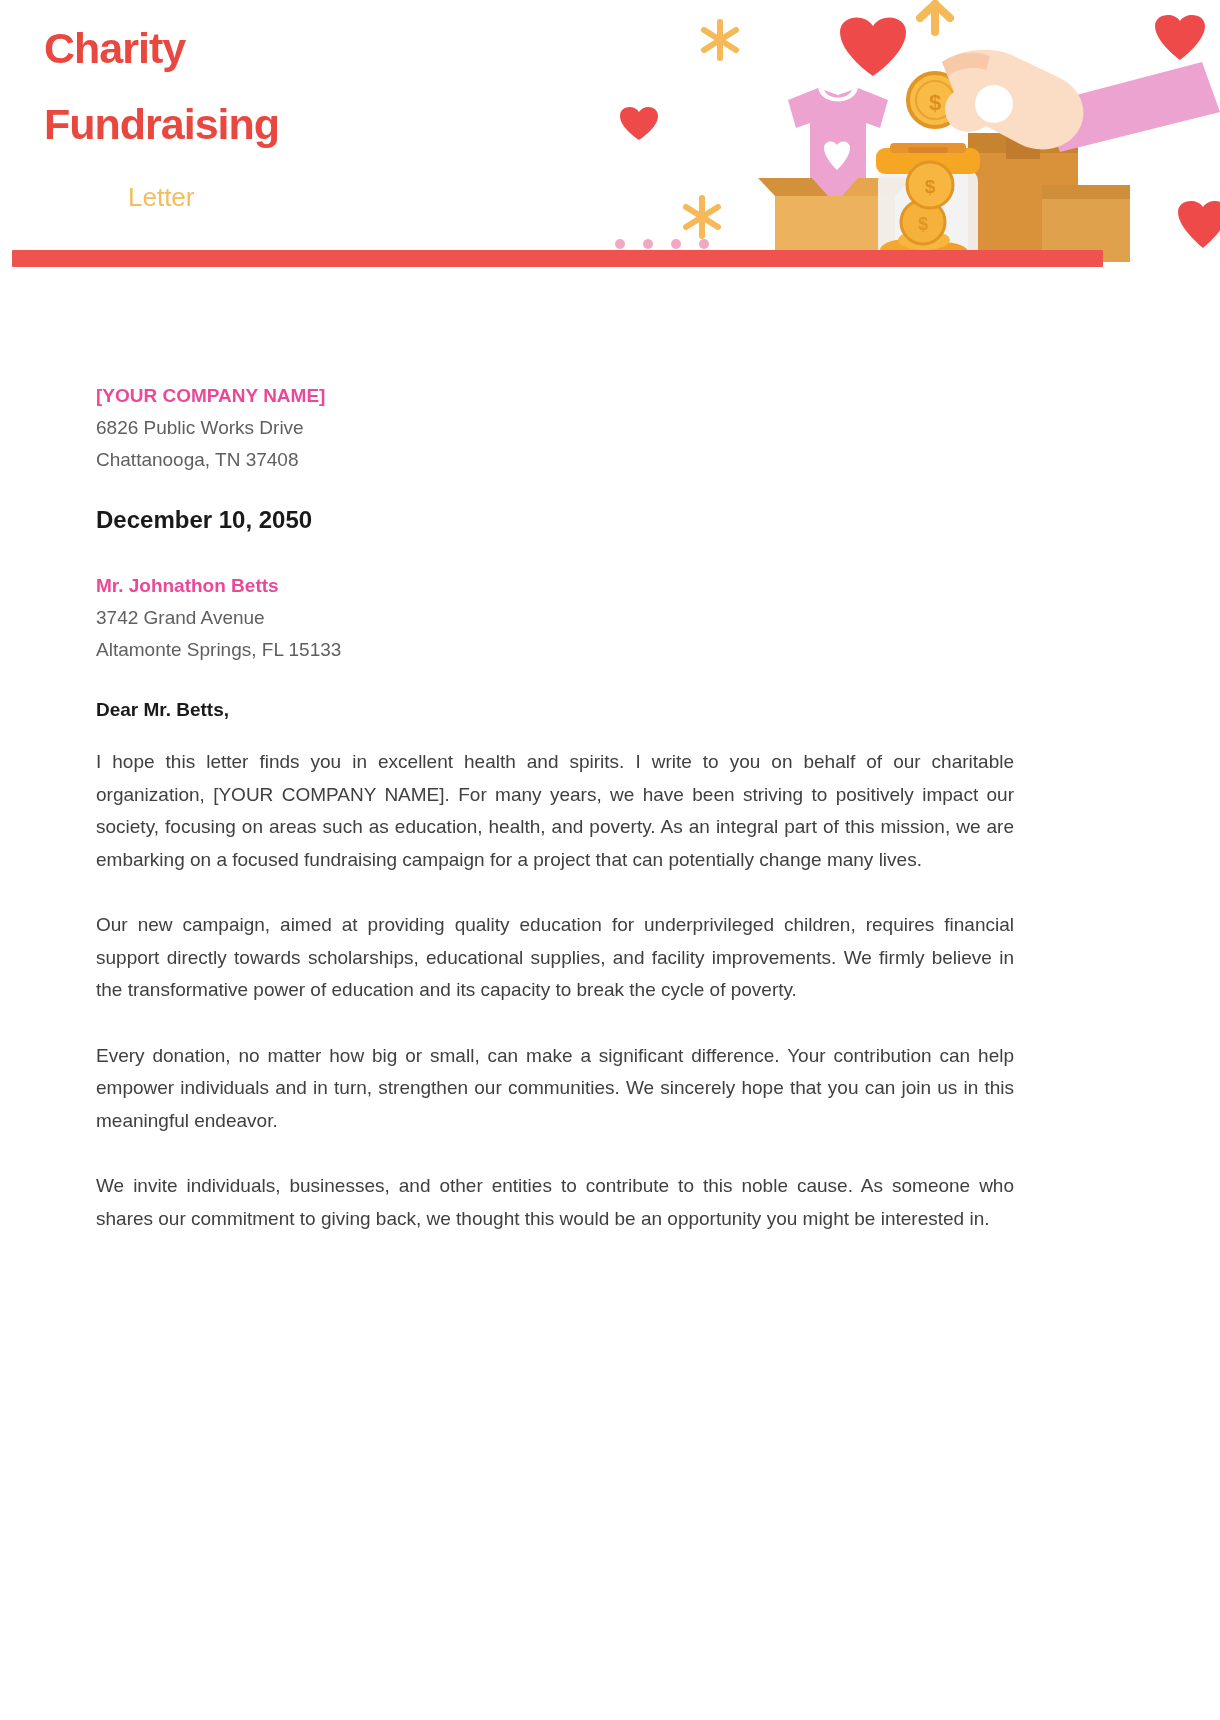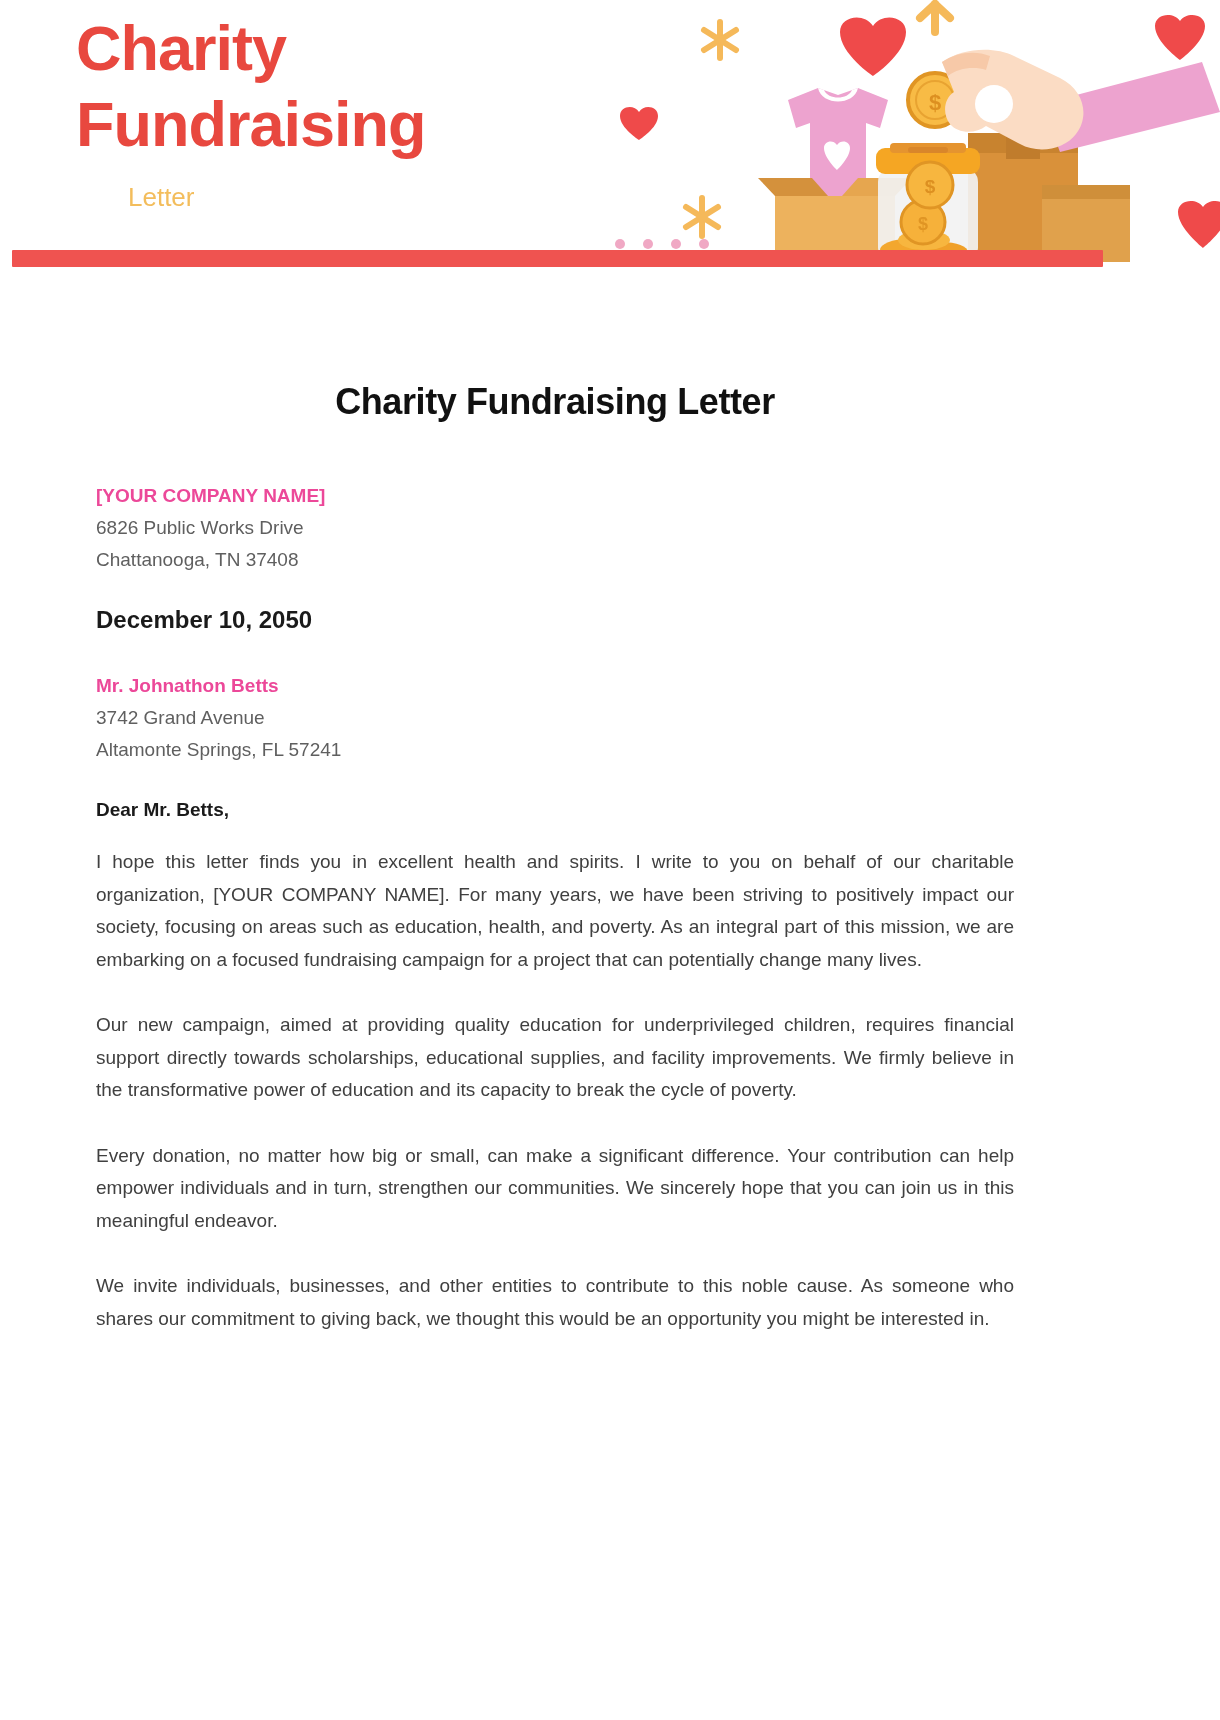--- a/index.html
+++ b/index.html
@@ -30,26 +30,25 @@
   }
 
   .brand-block {
     position: absolute;
     left: 44px;
     top: 10px;
     width: 520px;
   }
 
   .brand-title {
-    font-size: 63px;
+    font-size: 43px;
     line-height: 76px;
     font-weight: bold;
     color: #e8483f;
     letter-spacing: -1px;
-    margin-left: 32px;
   }
 
   .brand-sub {
     margin-top: 20px;
     margin-left: 84px;
     font-size: 26px;
     line-height: 30px;
     color: #f3bd5c;
     font-weight: normal;
   }
@@ -237,34 +236,33 @@
         </g>
 
       </svg>
     </div>
 
     <div class="divider-bar"></div>
   </div>
 
   <div class="letter">
 
-    <div class="doc-title">Charity Fundraising Letter</div>
 
     <div class="block">
       <div class="line-strong">[YOUR COMPANY NAME]</div>
       <div class="line-plain">6826 Public Works Drive</div>
       <div class="line-plain">Chattanooga, TN 37408</div>
     </div>
 
     <div class="date-line">December 10, 2050</div>
 
     <div class="block">
       <div class="line-strong">Mr. Johnathon Betts</div>
       <div class="line-plain">3742 Grand Avenue</div>
-      <div class="line-plain">Altamonte Springs, FL 57241</div>
+      <div class="line-plain">Altamonte Springs, FL 15133</div>
     </div>
 
     <div class="salutation">Dear Mr. Betts,</div>
 
     <p class="para">I hope this letter finds you in excellent health and spirits. I write to you on behalf of our charitable organization, [YOUR COMPANY NAME]. For many years, we have been striving to positively impact our society, focusing on areas such as education, health, and poverty. As an integral part of this mission, we are embarking on a focused fundraising campaign for a project that can potentially change many lives.</p>
     <p class="para">Our new campaign, aimed at providing quality education for underprivileged children, requires financial support directly towards scholarships, educational supplies, and facility improvements. We firmly believe in the transformative power of education and its capacity to break the cycle of poverty.</p>
     <p class="para">Every donation, no matter how big or small, can make a significant difference. Your contribution can help empower individuals and in turn, strengthen our communities. We sincerely hope that you can join us in this meaningful endeavor.</p>
     <p class="para">We invite individuals, businesses, and other entities to contribute to this noble cause. As someone who shares our commitment to giving back, we thought this would be an opportunity you might be interested in.</p>
 
   </div>

